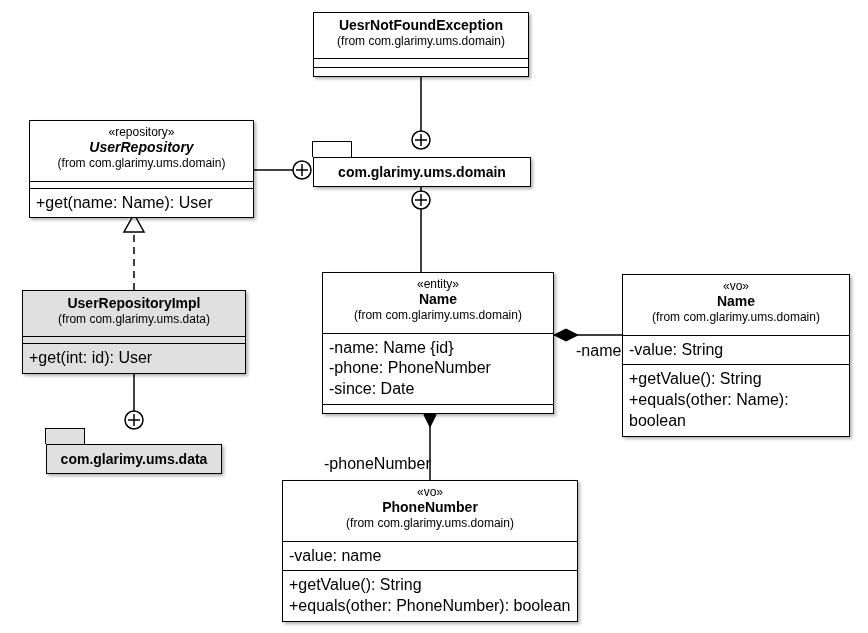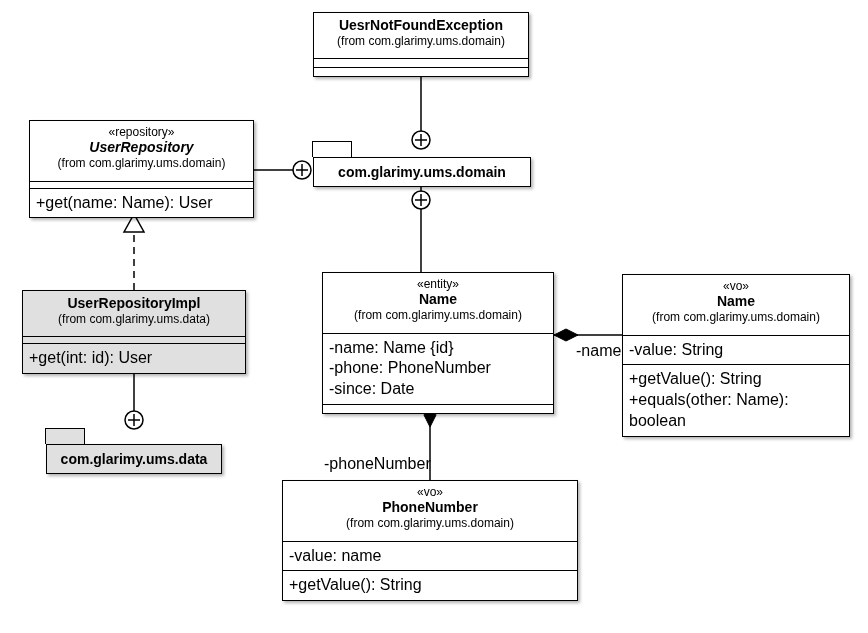--- a/index.html
+++ b/index.html
@@ -139,19 +139,20 @@
 
   <div class="box" style="left:282px; top:480px; width:296px;">
     <div class="hdr">
       <div class="stereo">«vo»</div>
       <div class="title">PhoneNumber</div>
       <div class="from">(from com.glarimy.ums.domain)</div>
     </div>
     <div class="sect">-value: name</div>
     <div class="sect">
       <div>+getValue(): String</div>
+      <div>+equals(other: PhoneNumber): boolean</div>
     </div>
   </div>
 
   <div class="lbl" style="left:576px; top:342px;">-name</div>
   <div class="lbl" style="left:324px; top:455px;">-phoneNumber</div>
 
 </div>
 
 </body></html>

